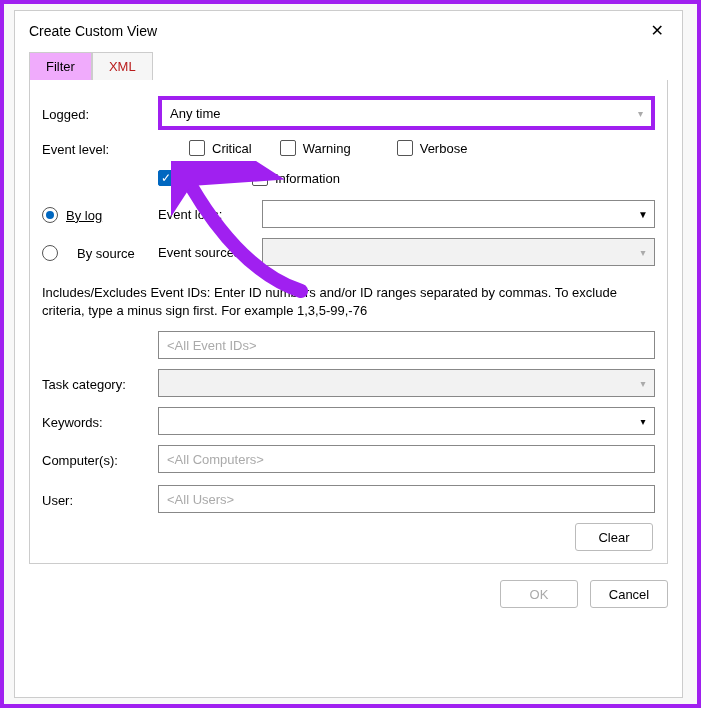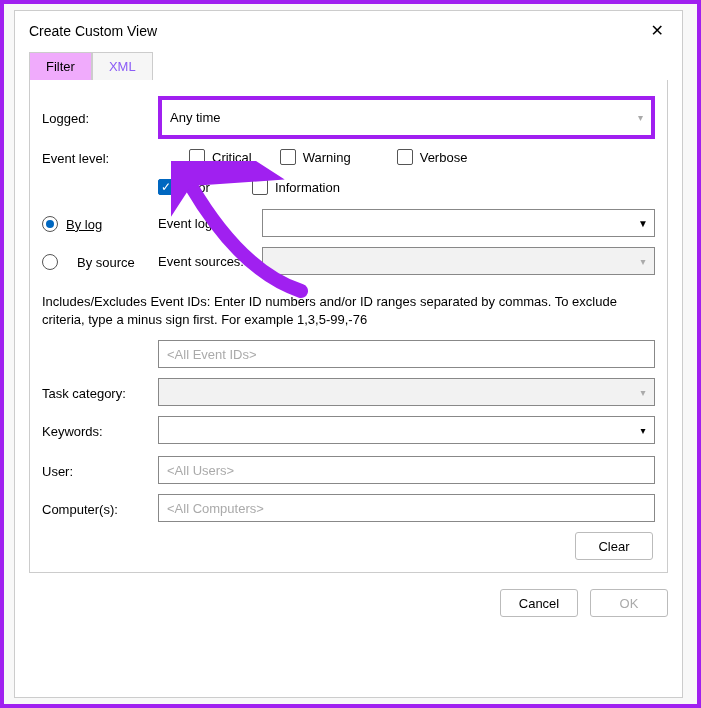--- a/index.html
+++ b/index.html
@@ -59,21 +59,21 @@
     margin-right: 0;
     cursor: pointer;
   }
   .tab.active {
     background: #f0abfc;
     position: relative;
     z-index: 2;
   }
   .tab.inactive {
     background: #f6f6f6;
-    color: #8b5cf6;
+    color: #b91c1c;
   }
   .panel {
     margin: 0 14px 14px 14px;
     border: 1px solid #ccc;
     border-top: none;
     padding: 16px 12px 12px 12px;
     position: relative;
   }
   .row {
     display: flex;
@@ -88,21 +88,21 @@
     padding-top: 2px;
   }
   .logged-select {
     flex: 1;
     border: 4px solid #a020f0;
     padding: 3px 8px;
     background: #fff;
     display: flex;
     justify-content: space-between;
     align-items: center;
-    height: 43px;
+    height: 34px;
     font-size: 13px;
     color: #000;
   }
   .logged-select .chev {
     color: #aaa;
     font-size: 10px;
   }
   .level-checks {
     display: flex;
     gap: 28px;
@@ -314,43 +314,43 @@
         </div>
       </div>
 
       <div class="row">
         <div class="label-col">Keywords:</div>
         <div class="combo">
           <span class="dd">▾</span>
         </div>
       </div>
 
+      <div class="row">
+        <div class="label-col">Computer(s):</div>
+        <div class="text-input">
+          <span class="placeholder">&lt;All Computers&gt;</span>
+        </div>
+      </div>
+
       <div class="row" style="margin-top:12px;">
         <div class="label-col">User:</div>
         <div class="text-input">
           <span class="placeholder">&lt;All Users&gt;</span>
         </div>
       </div>
 
-      <div class="row">
-        <div class="label-col">Computer(s):</div>
-        <div class="text-input">
-          <span class="placeholder">&lt;All Computers&gt;</span>
-        </div>
-      </div>
-
       <div class="clear-row">
         <div class="btn">Clear</div>
       </div>
 
     </div>
 
     <div class="footer">
+      <div class="btn disabled">OK</div>
       <div class="btn">Cancel</div>
-      <div class="btn disabled">OK</div>
     </div>
 
     <svg class="arrow-annot" viewBox="0 0 150 150">
       <defs>
         <marker id="ahead" markerWidth="12" markerHeight="12" refX="3" refY="6" orient="auto">
           <path d="M0,0 L12,6 L0,12 L3,6 Z" fill="#a020f0"></path>
         </marker>
       </defs>
       <path d="M130,130 Q70,110 20,25" stroke="#a020f0" stroke-width="14" fill="none" marker-end="url(#ahead)" stroke-linecap="round"></path>
     </svg>

